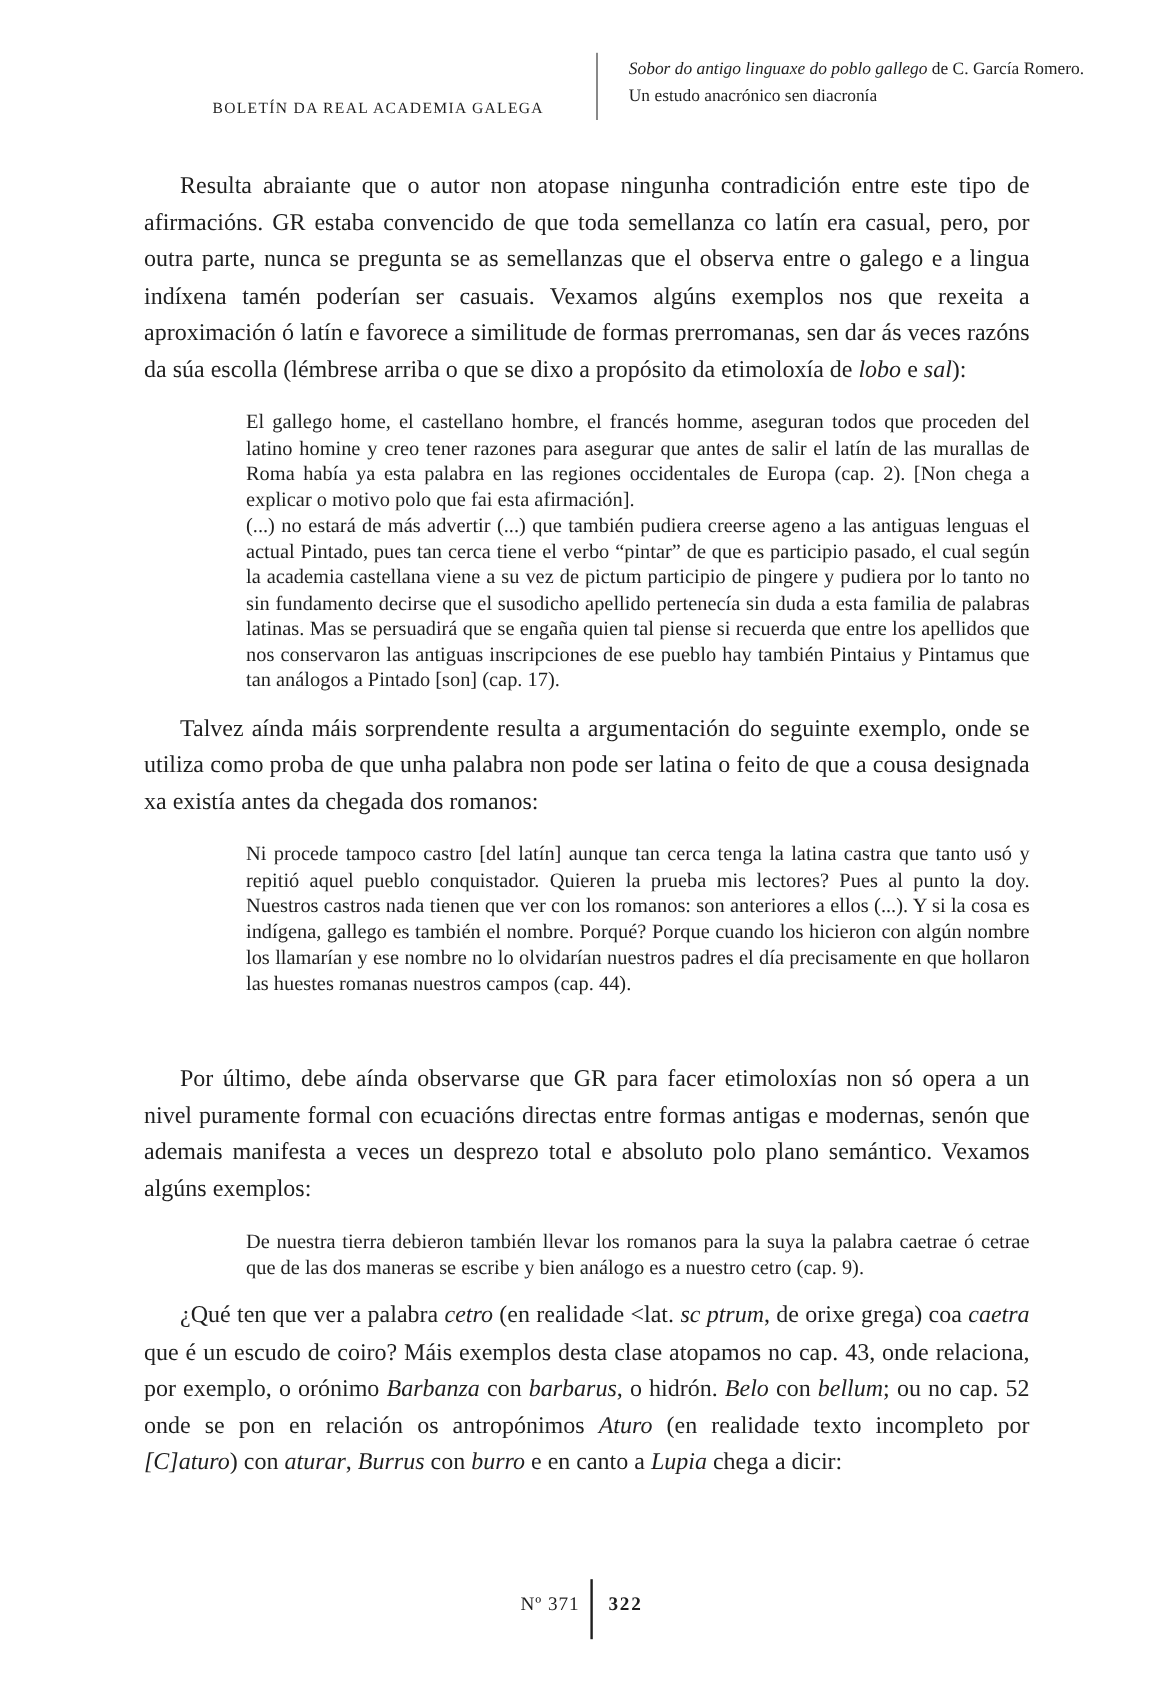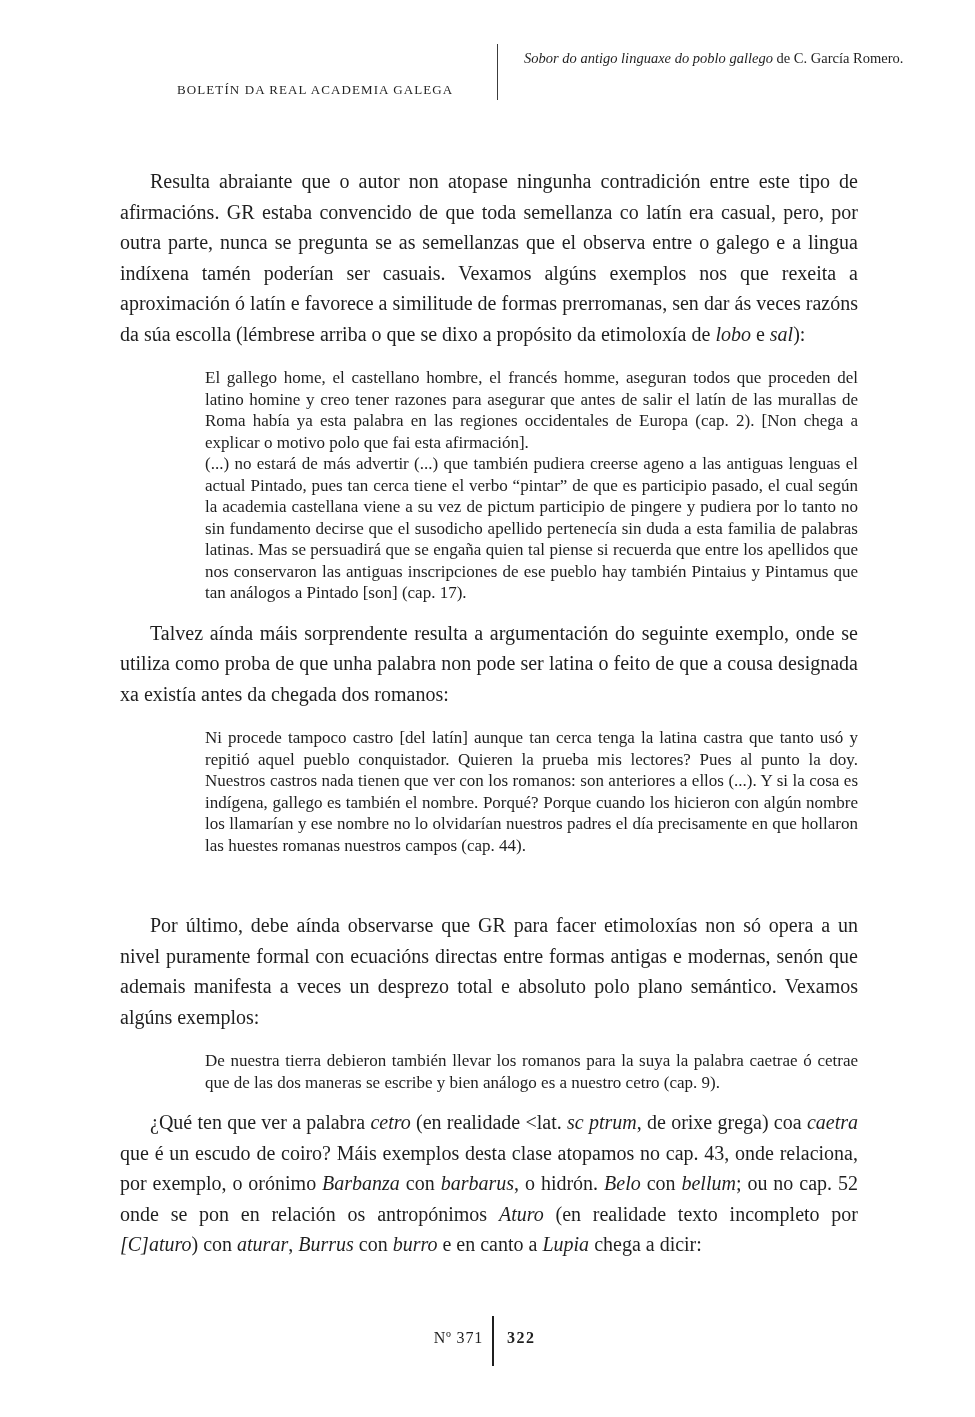--- a/index.html
+++ b/index.html
@@ -23,21 +23,21 @@
     position: absolute; left: 497px; top: 44px;
     width: 1px; height: 56px; background: #3c3c3c;
   }
   .article-ref {
     position: absolute; left: 524px; top: 48px; width: 390px;
     font-size: 14.5px; line-height: 21.5px;
   }
 
   
   .article {
-    position: absolute; left: 120px; top: 166px; width: 738px;
+    position: absolute; left: 120px; top: 140px; width: 738px;
   }
   .body-p {
     margin: 0;
     font-size: 20px; line-height: 30.5px;
     text-align: justify; text-indent: 30px;
   }
   .body-p.mt20 { }
   blockquote.quote {
     margin: 18px 0 14px 85px; padding: 0;
   }
@@ -63,20 +63,21 @@
   }
 </style>
 </head>
 <body>
 
 <header>
   <div class="journal-title">BOLETÍN DA REAL ACADEMIA GALEGA</div>
   <div class="header-divider"></div>
   <div class="article-ref">
     <div><span class="it">Sobor do antigo linguaxe do poblo gallego</span><span> de C. García Romero.</span></div>
+    <div>Un estudo anacrónico sen diacronía</div>
   </div>
 </header>
 
 <section class="article">
 
   <p class="body-p"><span>Resulta abraiante que o autor non atopase ningunha contradición entre este tipo de afirmacións. GR estaba convencido de que toda semellanza co latín era casual, pero, por outra parte, nunca se pregunta se as semellanzas que el observa entre o galego e a lingua indíxena tamén poderían ser casuais. Vexamos algúns exemplos nos que rexeita a aproximación ó latín e favorece a similitude de formas prerromanas, sen dar ás veces razóns da súa escolla (lémbrese arriba o que se dixo a propósito da etimoloxía de </span><span class="it">lobo</span><span> e </span><span class="it">sal</span><span>):</span></p>
 
   <blockquote class="quote">
     <p><span>El gallego home, el castellano hombre, el francés homme, aseguran todos que proceden del latino homine y creo tener razones para asegurar que antes de salir el latín de las murallas de Roma había ya esta palabra en las regiones occidentales de Europa (cap. 2). [Non chega a explicar o motivo polo que fai esta afirmación].</span></p>
     <p><span>(...) no estará de más advertir (...) que también pudiera creerse ageno a las antiguas lenguas el actual Pintado, pues tan cerca tiene el verbo “pintar” de que es participio pasado, el cual según la academia castellana viene a su vez de pictum participio de pingere y pudiera por lo tanto no sin fundamento decirse que el susodicho apellido pertenecía sin duda a esta familia de palabras latinas. Mas se persuadirá que se engaña quien tal piense si recuerda que entre los apellidos que nos conservaron las antiguas inscripciones de ese pueblo hay también Pintaius y Pintamus que tan análogos a Pintado [son] (cap. 17).</span></p>

